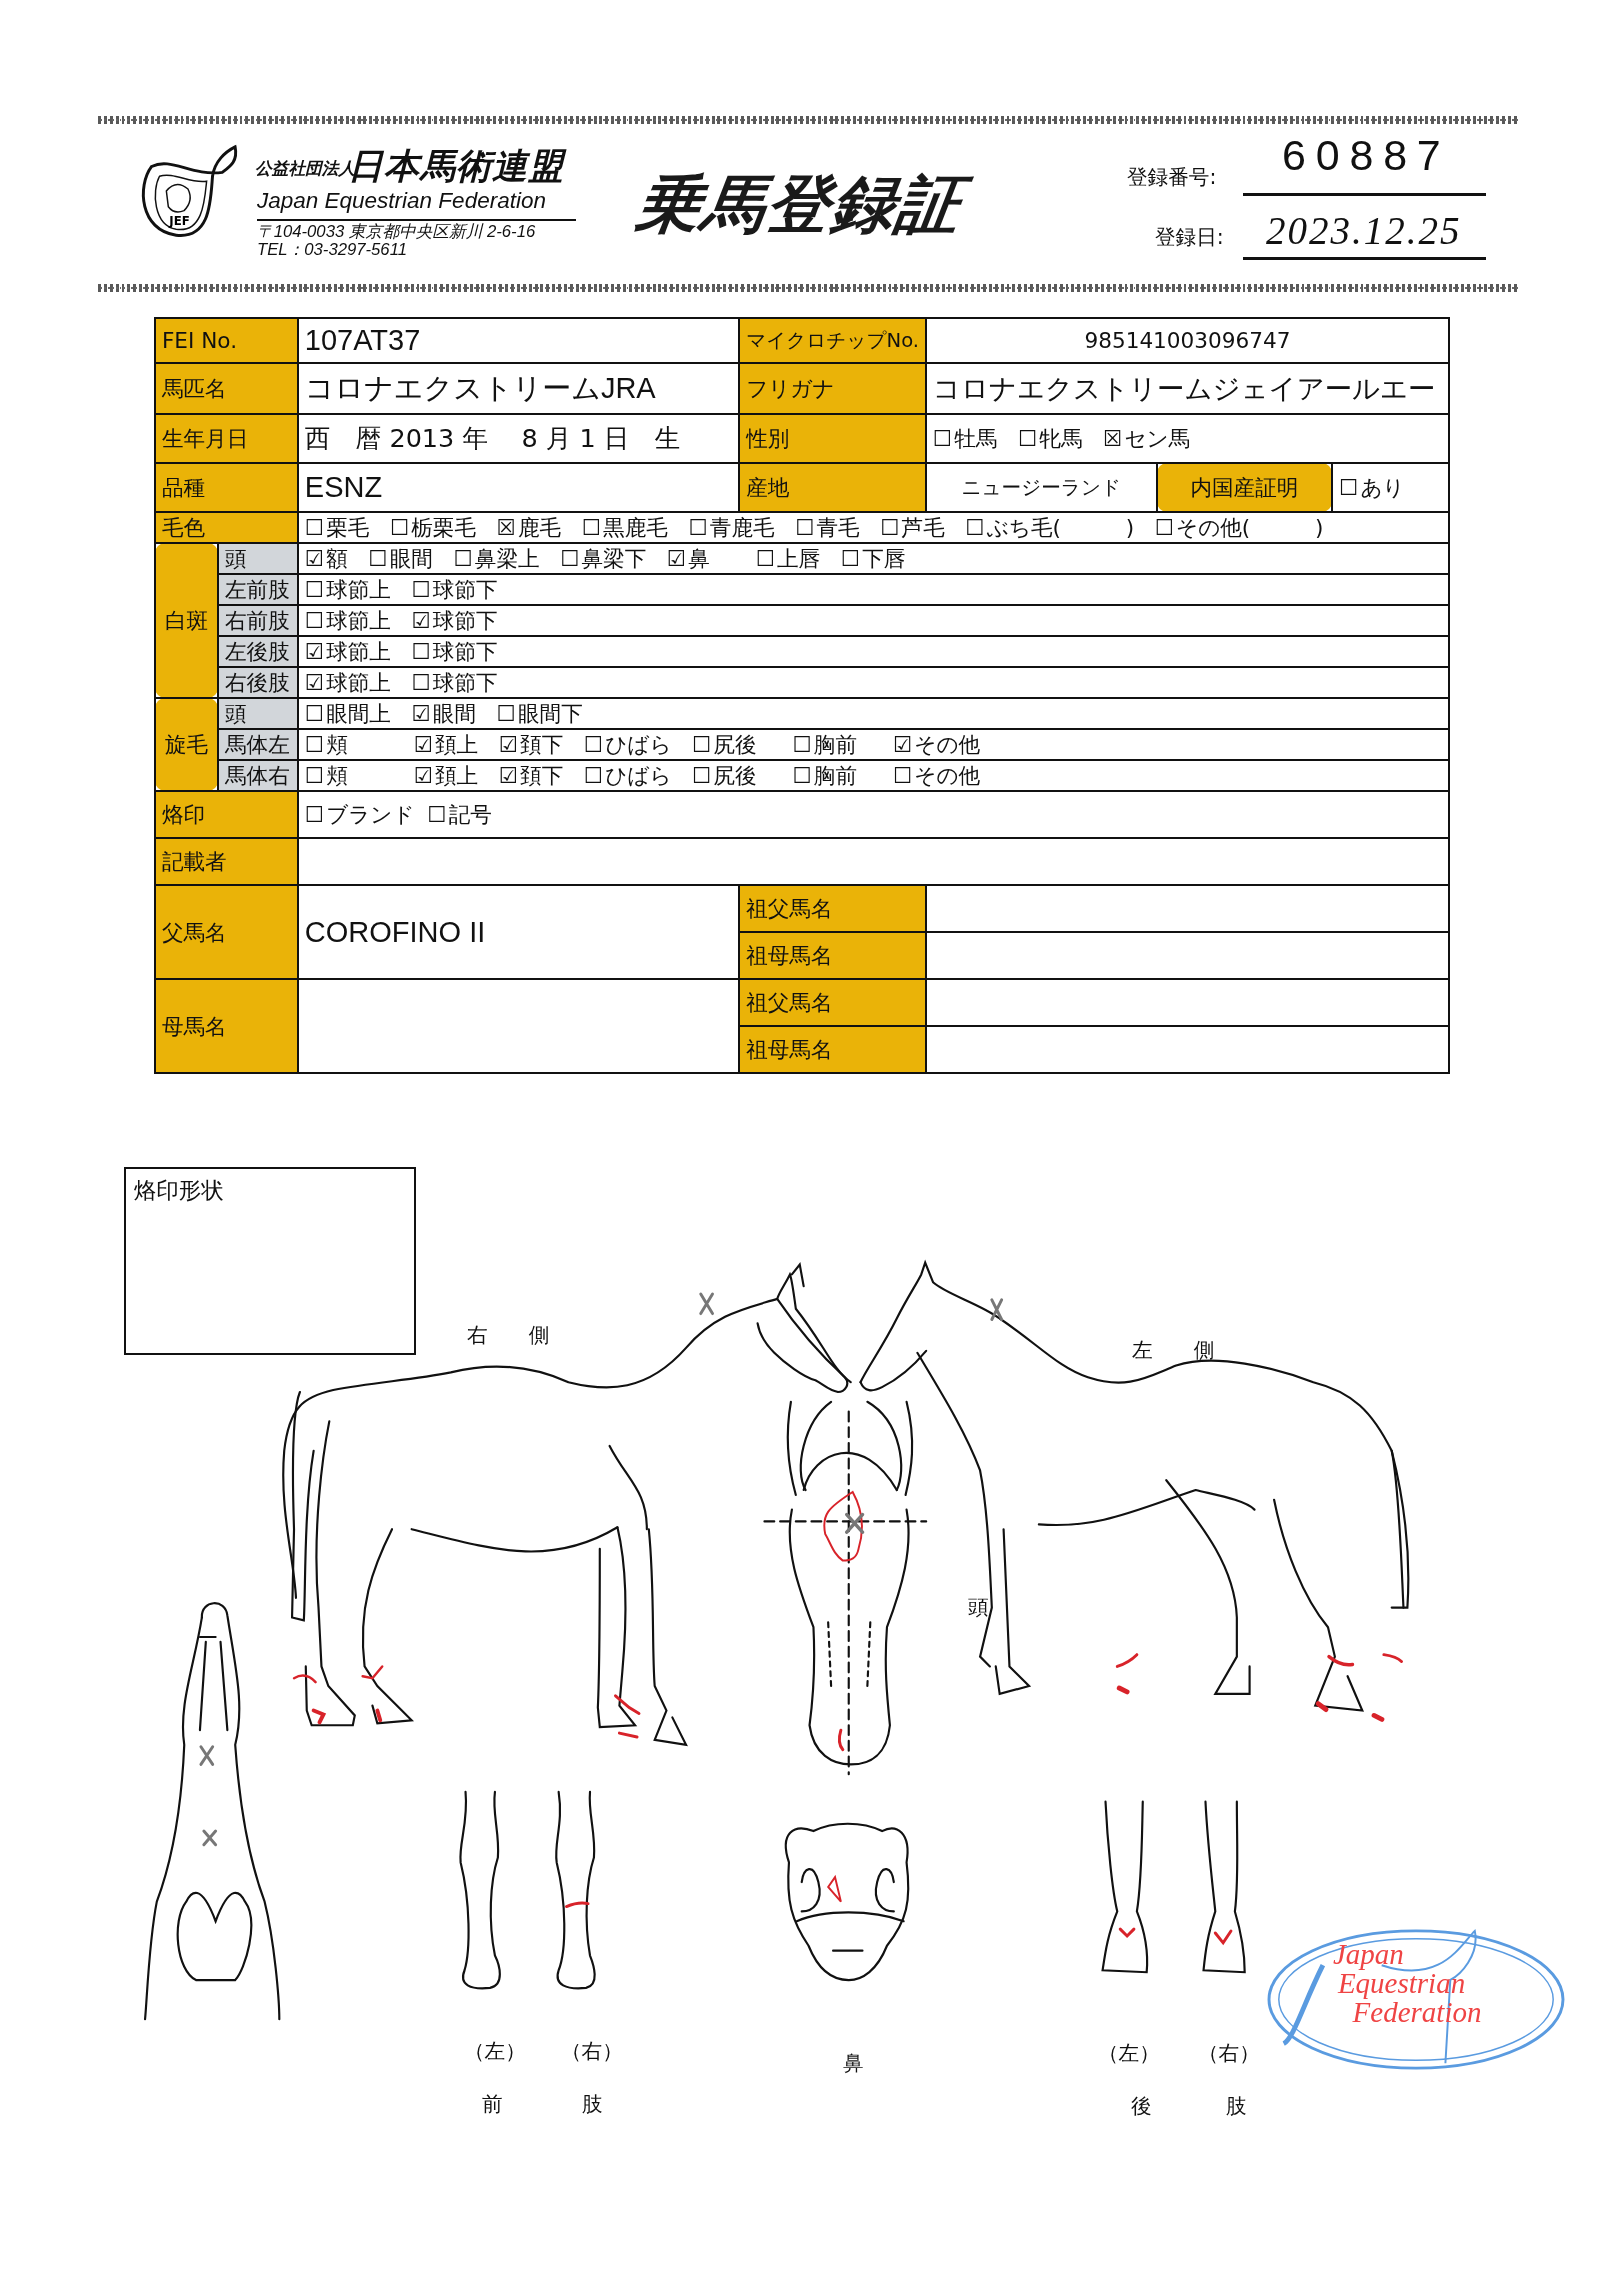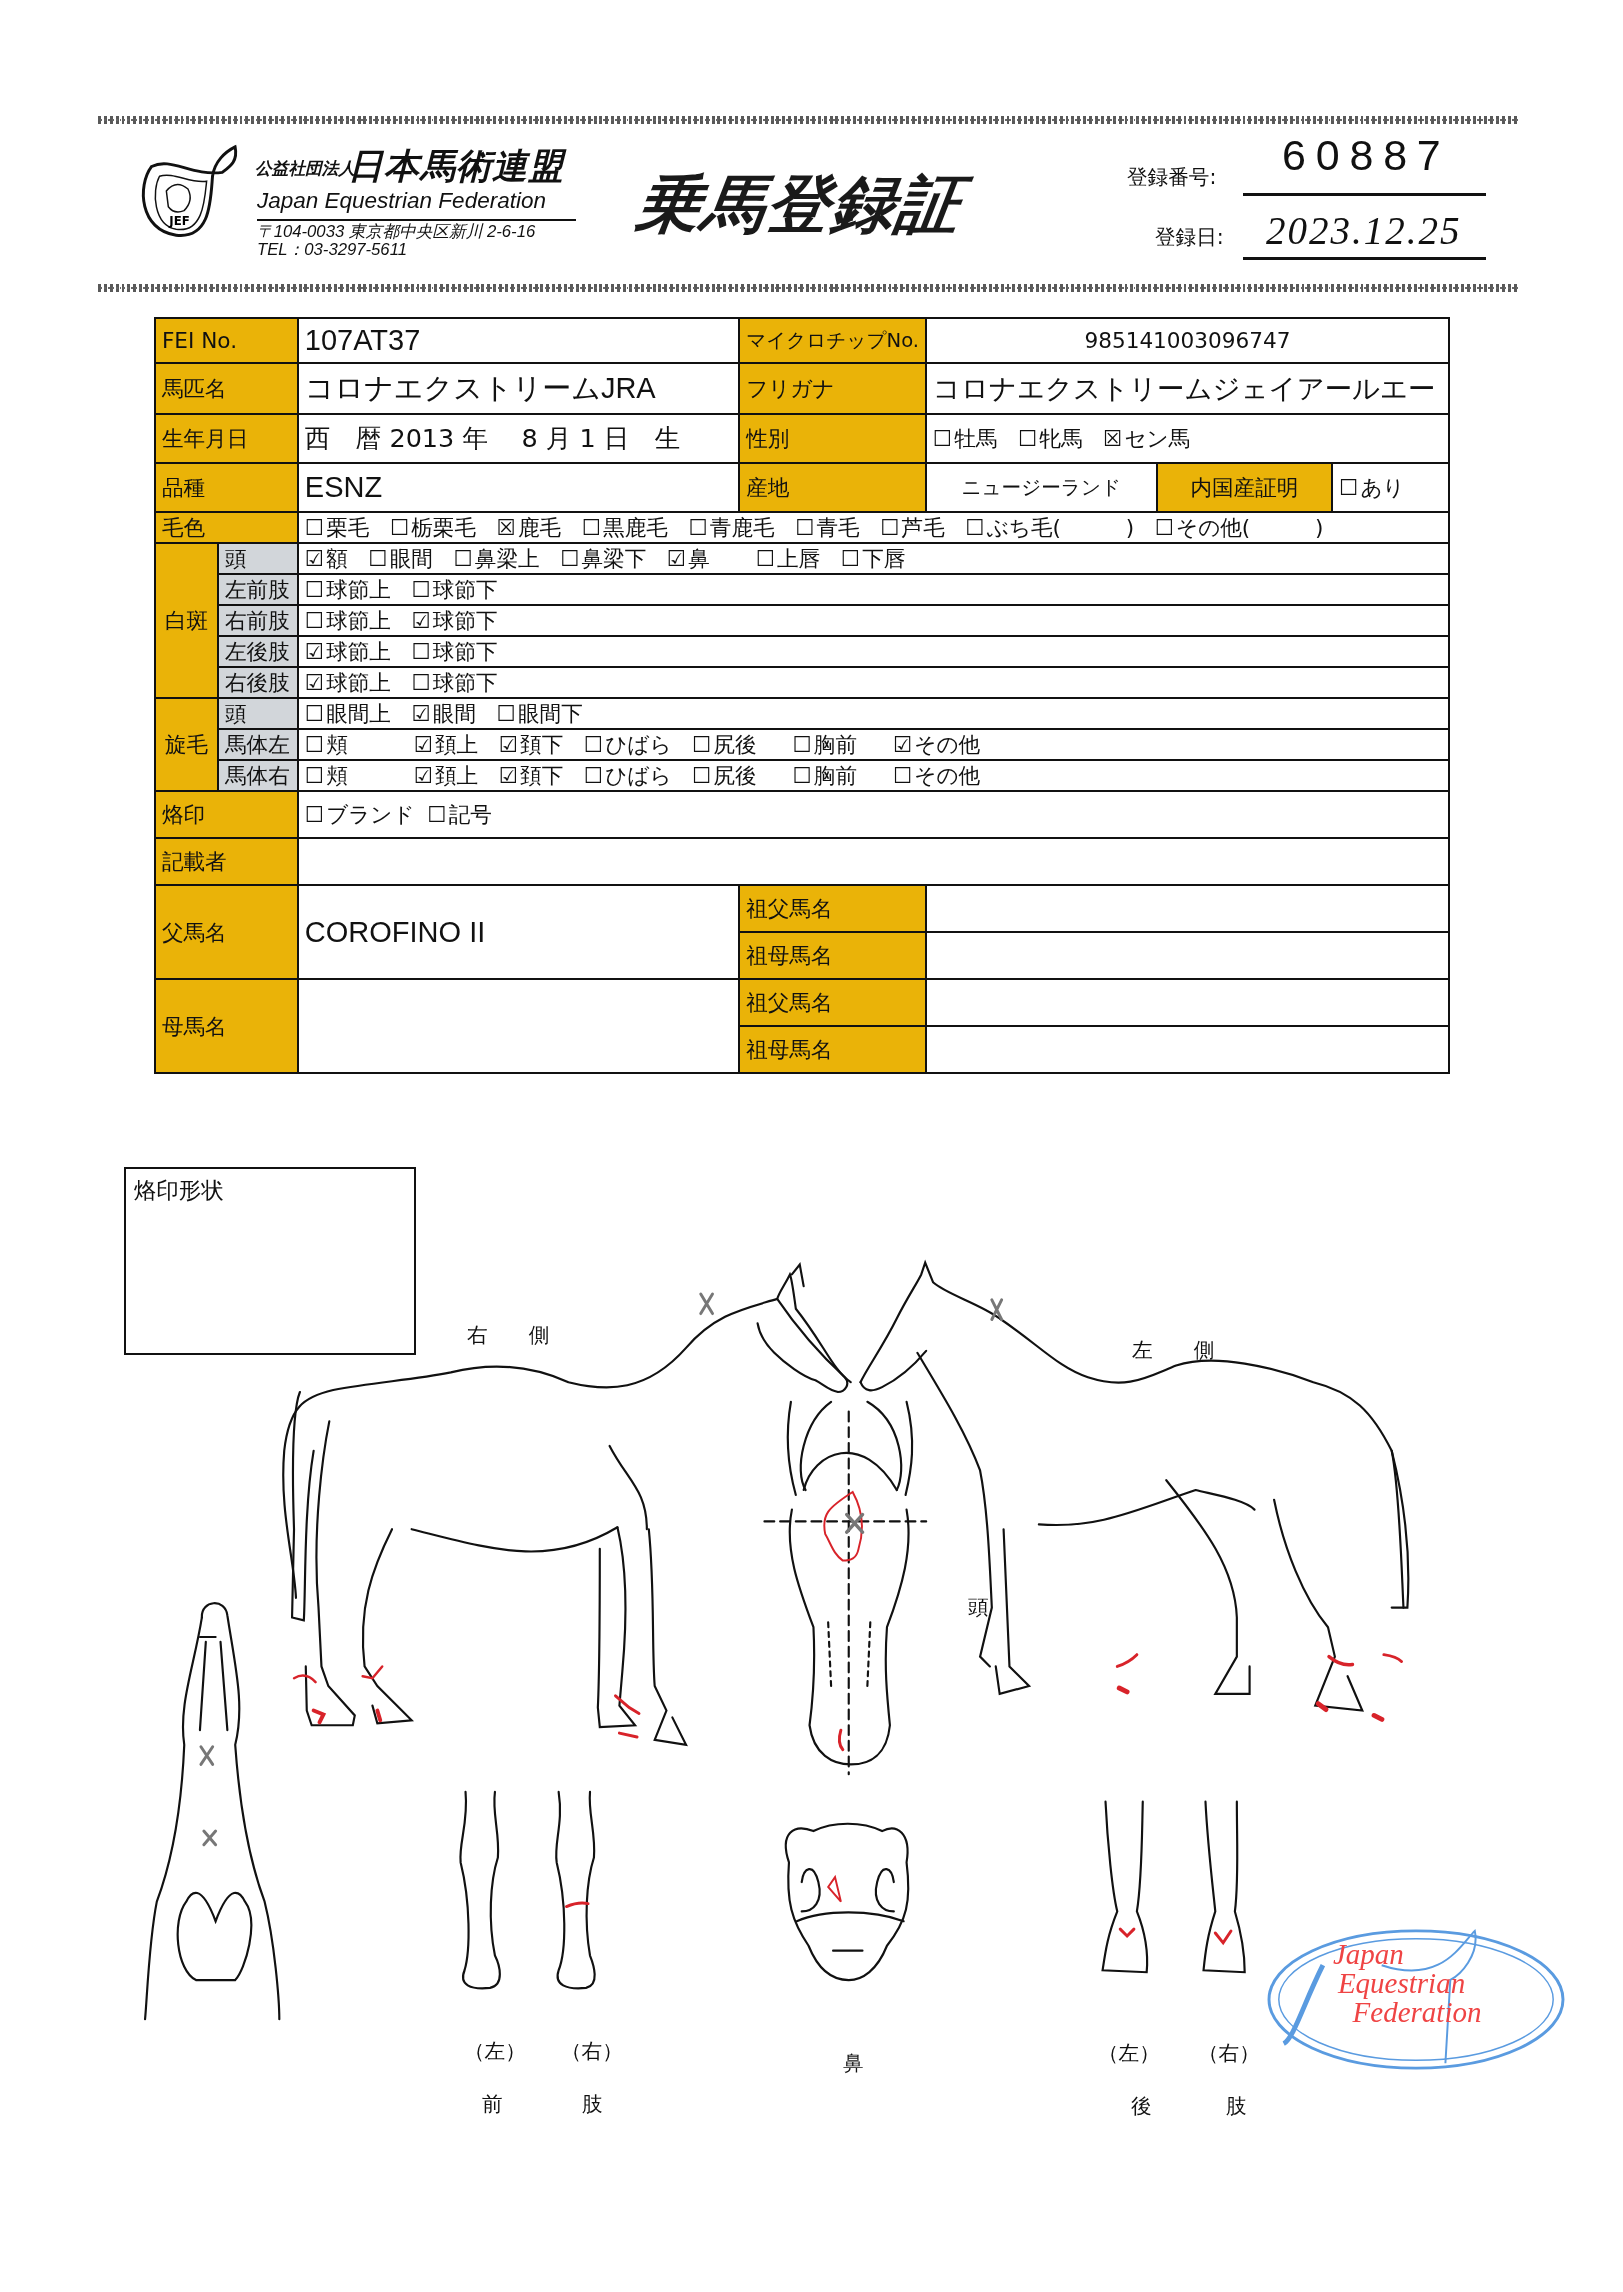--- a/index.html
+++ b/index.html
@@ -25,21 +25,21 @@
   .reg-date { position:absolute; font-size:39px; font-style:italic; font-family:"Liberation Serif", serif; letter-spacing:2px; }
   .reg-rule { position:absolute; height:2.9px; background:#111; }
 
   
   table.form { position:absolute; left:154px; top:317px; width:1296px; border-collapse:collapse;
                font-family:"DejaVu Sans", sans-serif; }
   table.form td { border:2.5px solid #111; padding:0 5.9px; height:29px; font-size:21.6px; white-space:nowrap; }
   td.lbl { background:#eab308; }
   td.lbl2 { background:#d2d6da; }
   td.val-big { font-size:29px !important; font-family:"Liberation Sans", sans-serif; }
-  td.center { text-align:center; }
+  td.center { text-align:center;border-radius:10px; }
   .cb { display:inline-block; margin-right:2px; }
   .opt { display:inline-block; margin-right:13.7px; }
 
   
   .brand-box { position:absolute; left:124px; top:1167px; width:288px; height:184px; border:2.5px solid #111; }
   .brand-box span { position:absolute; left:7.8px; top:5.9px; font-size:22.5px; }
   .cap { position:absolute; font-size:20.6px; }
   svg.drawing { position:absolute; left:0; top:0; }
 </style>
 </head>

